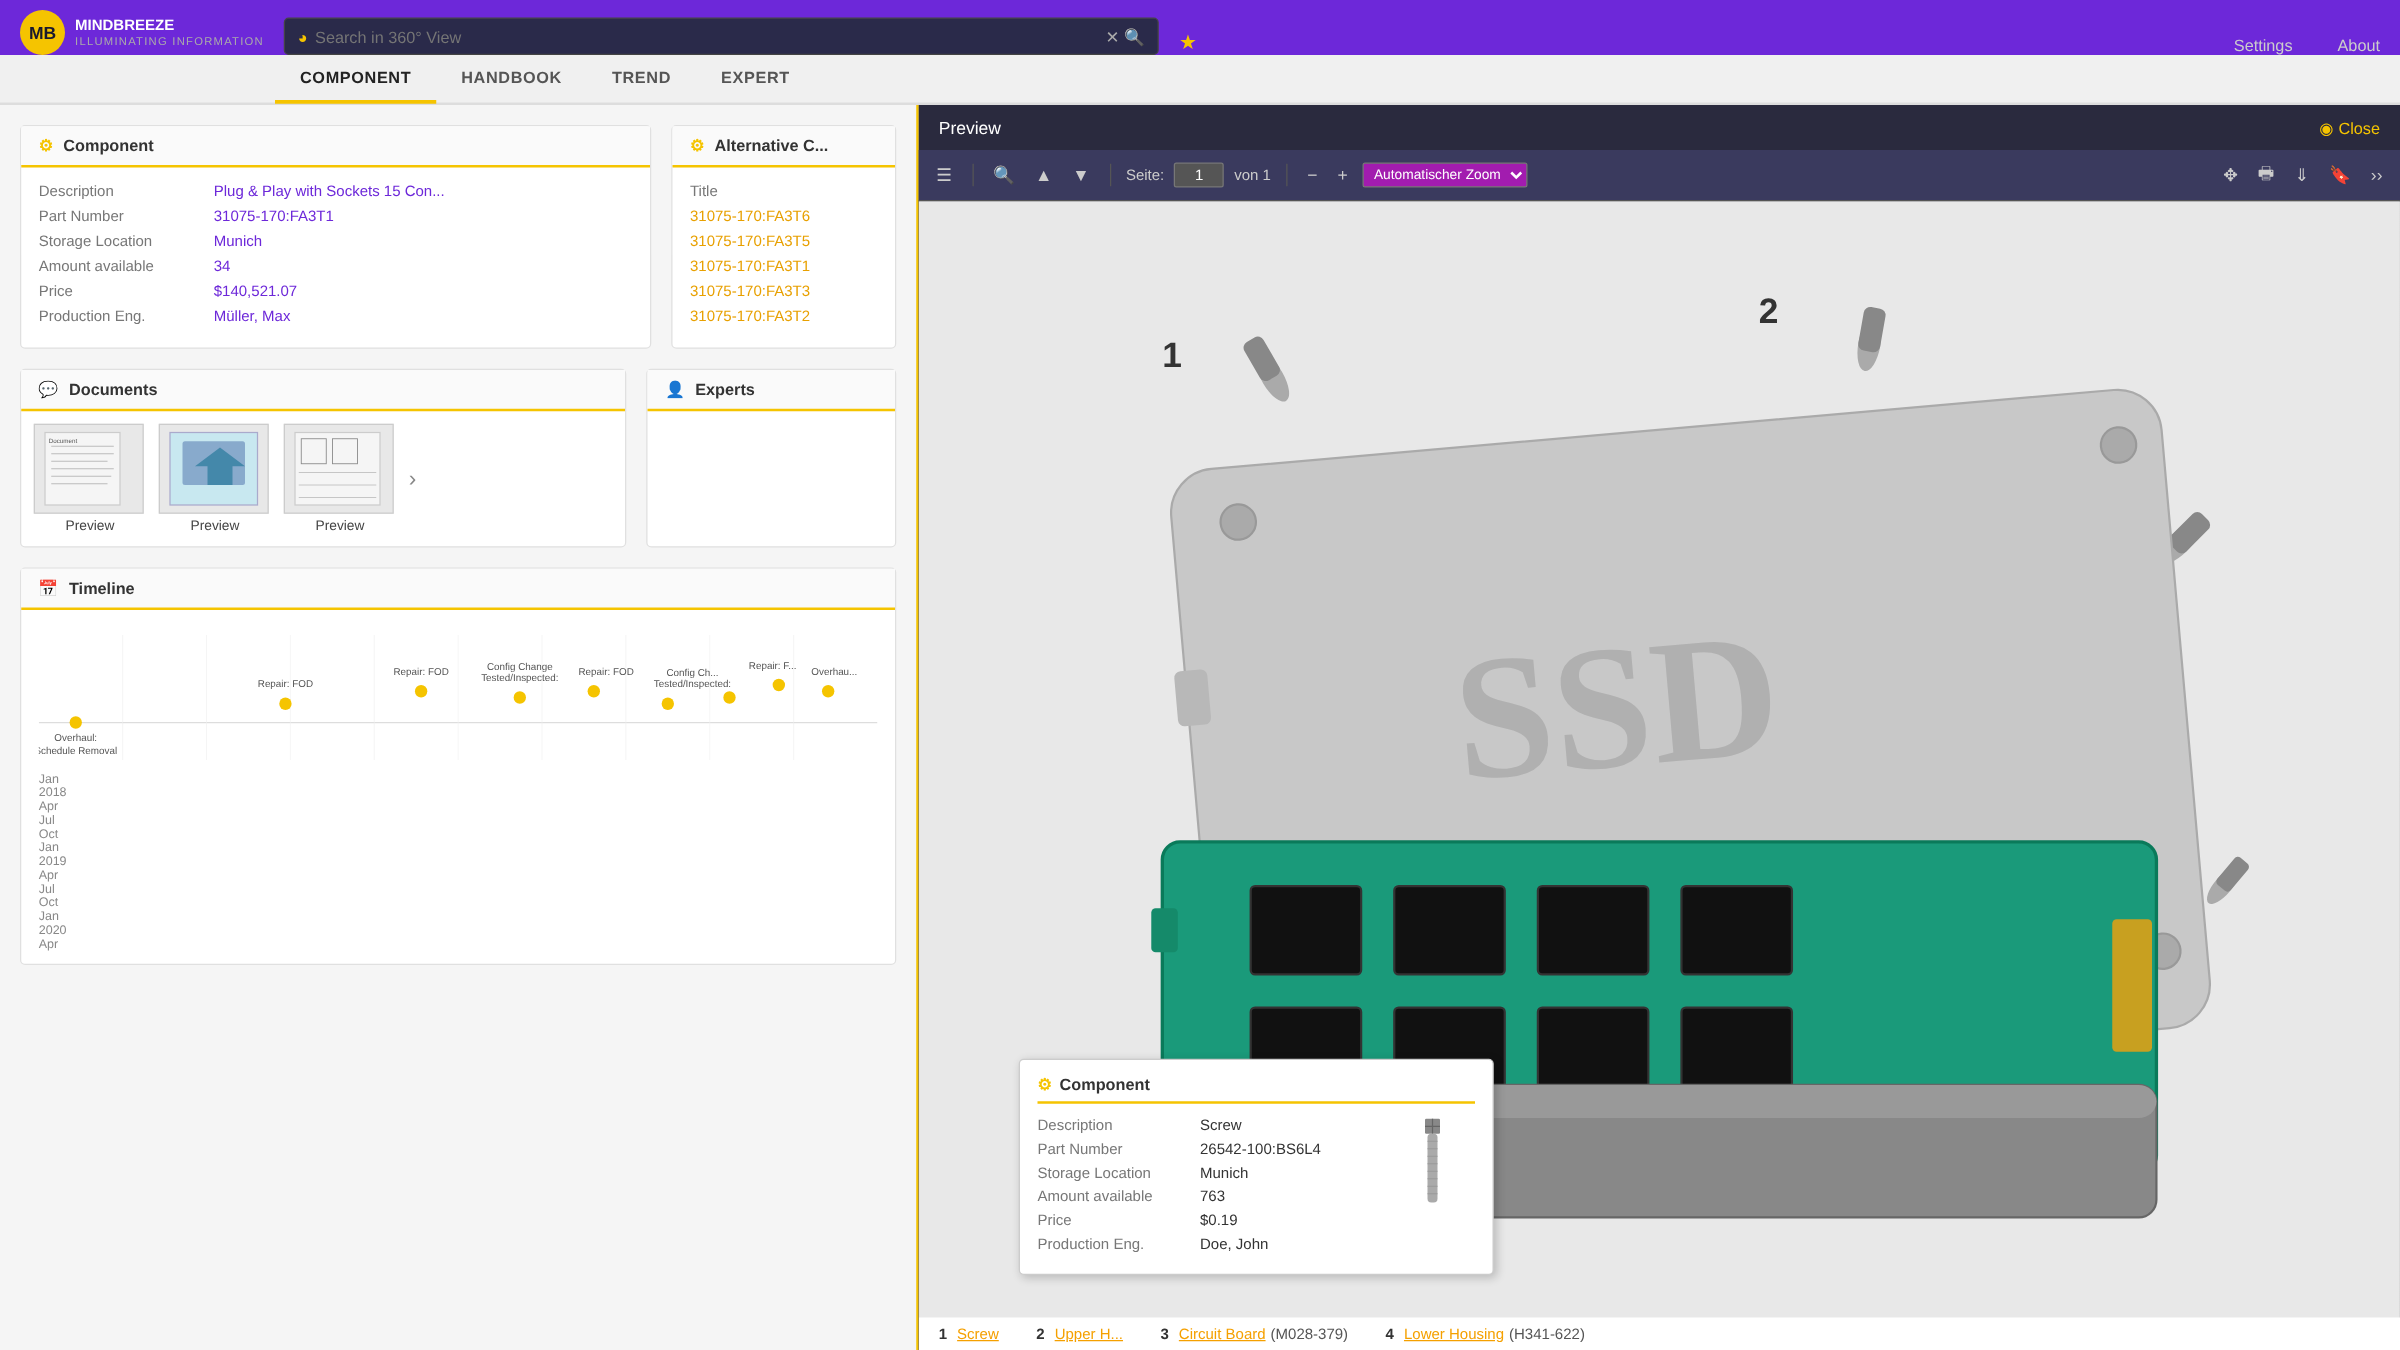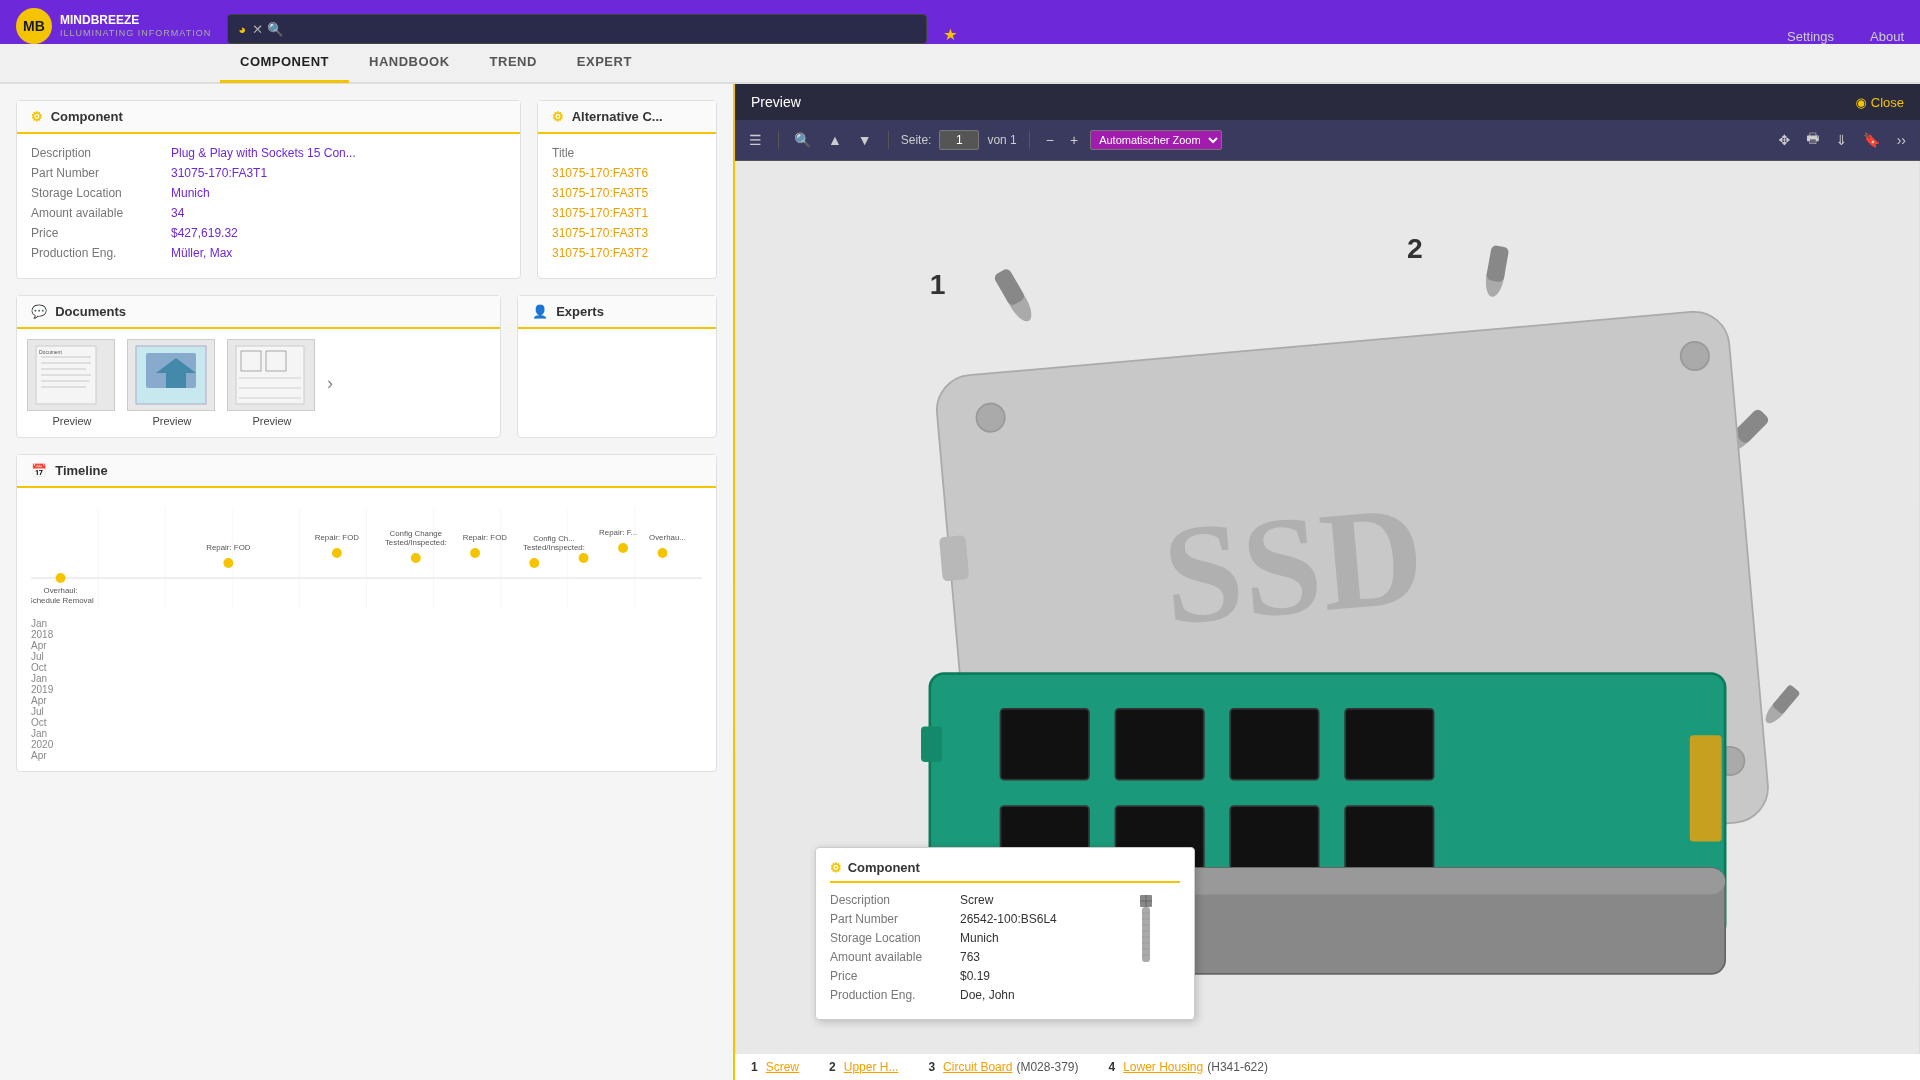--- a/index.html
+++ b/index.html
@@ -235,20 +235,21 @@
   <div class="logo-area">
     <div class="logo-circle">MB</div>
     <div class="logo-text">
       <strong>MINDBREEZE</strong>
       <span>ILLUMINATING INFORMATION</span>
     </div>
   </div>
 
   <div class="search-bar">
     <span style="color:#f5c400;margin-right:6px;">◕</span>
+    <input type="text" placeholder="Search in 360° View" style="">
     <button class="search-clear">✕</button>
     <button class="search-icon-btn">🔍</button>
   </div>
 
   <button class="star-btn">★</button>
 
   <div class="topbar-right">
     <span>Settings</span>
     <span>About</span>
   </div>
@@ -284,21 +285,21 @@
           <div class="info-row">
               <span class="info-label">Storage Location</span>
               <span class="info-value">Munich</span>
             </div>
           <div class="info-row">
               <span class="info-label">Amount available</span>
               <span class="info-value">34</span>
             </div>
           <div class="info-row">
               <span class="info-label">Price</span>
-              <span class="info-value">$427,619.32</span>
+              <span class="info-value">$140,521.07</span>
             </div>
           <div class="info-row">
               <span class="info-label">Production Eng.</span>
               <span class="info-value">Müller, Max</span>
             </div>
         </div>
       </div>
 
       <div class="card alt-card" style="min-width:180px;">
         <div class="card-header">

